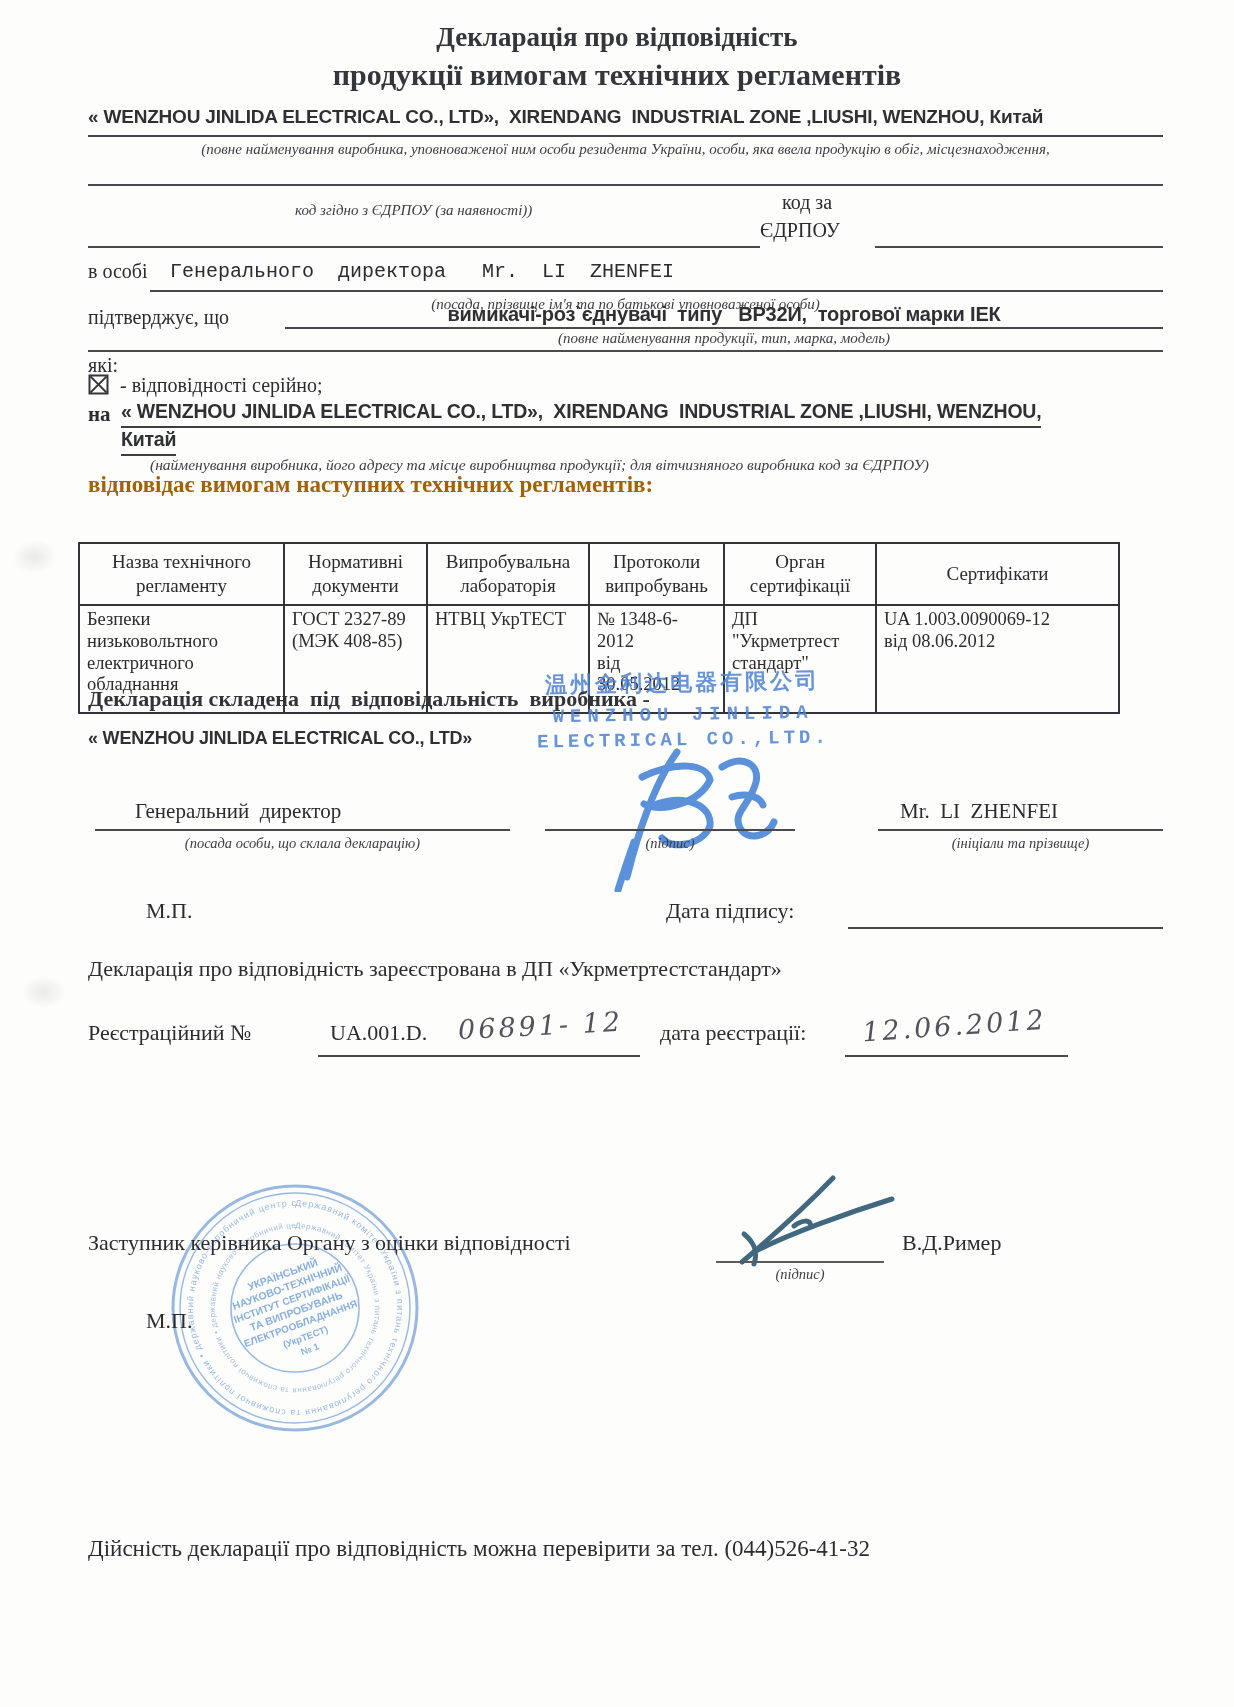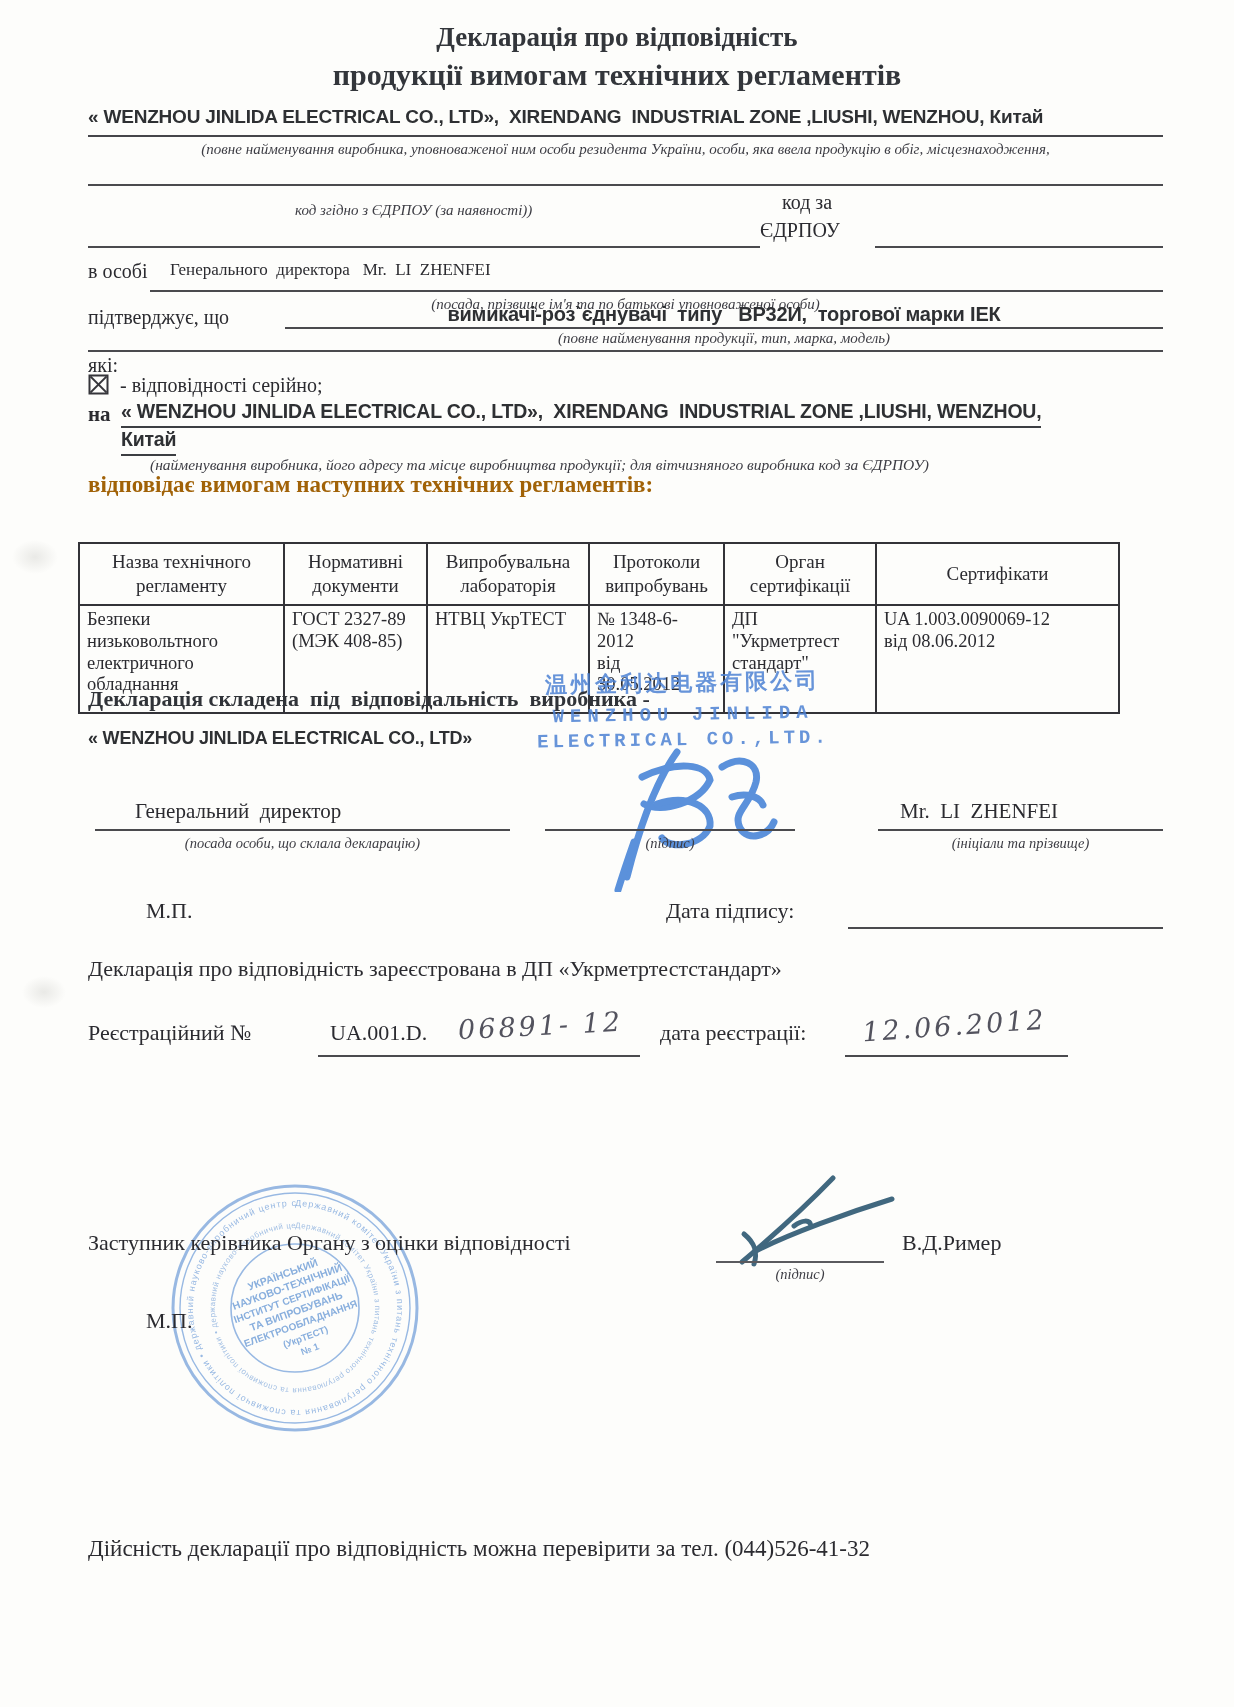--- a/index.html
+++ b/index.html
@@ -38,21 +38,21 @@
   <div class="abs caption center" style="left:88px; top:141px; width:1075px;">(повне найменування виробника, уповноваженої ним особи резидента України, особи, яка ввела продукцію в обіг, місцезнаходження,</div>
 
   <div class="abs hline" style="left:88px; top:184px; width:1075px;"></div>
   <div class="abs caption" style="left:295px; top:190px;margin-top:12px;">код згідно з ЄДРПОУ (за наявності))</div>
   <div class="abs serif" style="left:782px; top:191px; font-size:20px;">код за</div>
   <div class="abs serif" style="left:760px; top:219px; font-size:20px;">ЄДРПОУ</div>
   <div class="abs hline" style="left:88px; top:246px; width:672px;"></div>
   <div class="abs hline" style="left:875px; top:246px; width:288px;"></div>
 
   <div class="abs serif" style="left:88px; top:260px; font-size:20px;">в особі</div>
-  <div class="abs serif prespace" style="left:170px; top:260px; font-size:17px;">Генерального  директора   Mr.  LI  ZHENFEI</div>
+  <div class="abs serif prespace" style="left:170px; top:260px; font-size:20px;font-family:Liberation Mono, monospace;">Генерального  директора   Mr.  LI  ZHENFEI</div>
   <div class="abs hline" style="left:150px; top:290px; width:1013px;"></div>
   <div class="abs caption center" style="left:88px; top:296px; width:1075px;">(посада, прізвище ім'я та по батькові уповноваженої особи)</div>
 
   <div class="abs serif" style="left:88px; top:306px; font-size:20px;">підтверджує, що</div>
   <div class="abs boldsans center prespace" style="left:285px; top:303px; width:878px; font-size:20px;">вимикачі-роз`єднувачі  типу   ВР32И,  торгової марки ІЕК</div>
   <div class="abs hline" style="left:285px; top:327px; width:878px;"></div>
   <div class="abs caption center" style="left:285px; top:330px; width:878px;">(повне найменування продукції, тип, марка, модель)</div>
   <div class="abs hline" style="left:88px; top:350px; width:1075px;"></div>
 
   <div class="abs serif" style="left:88px; top:354px; font-size:20px;">які:</div>

